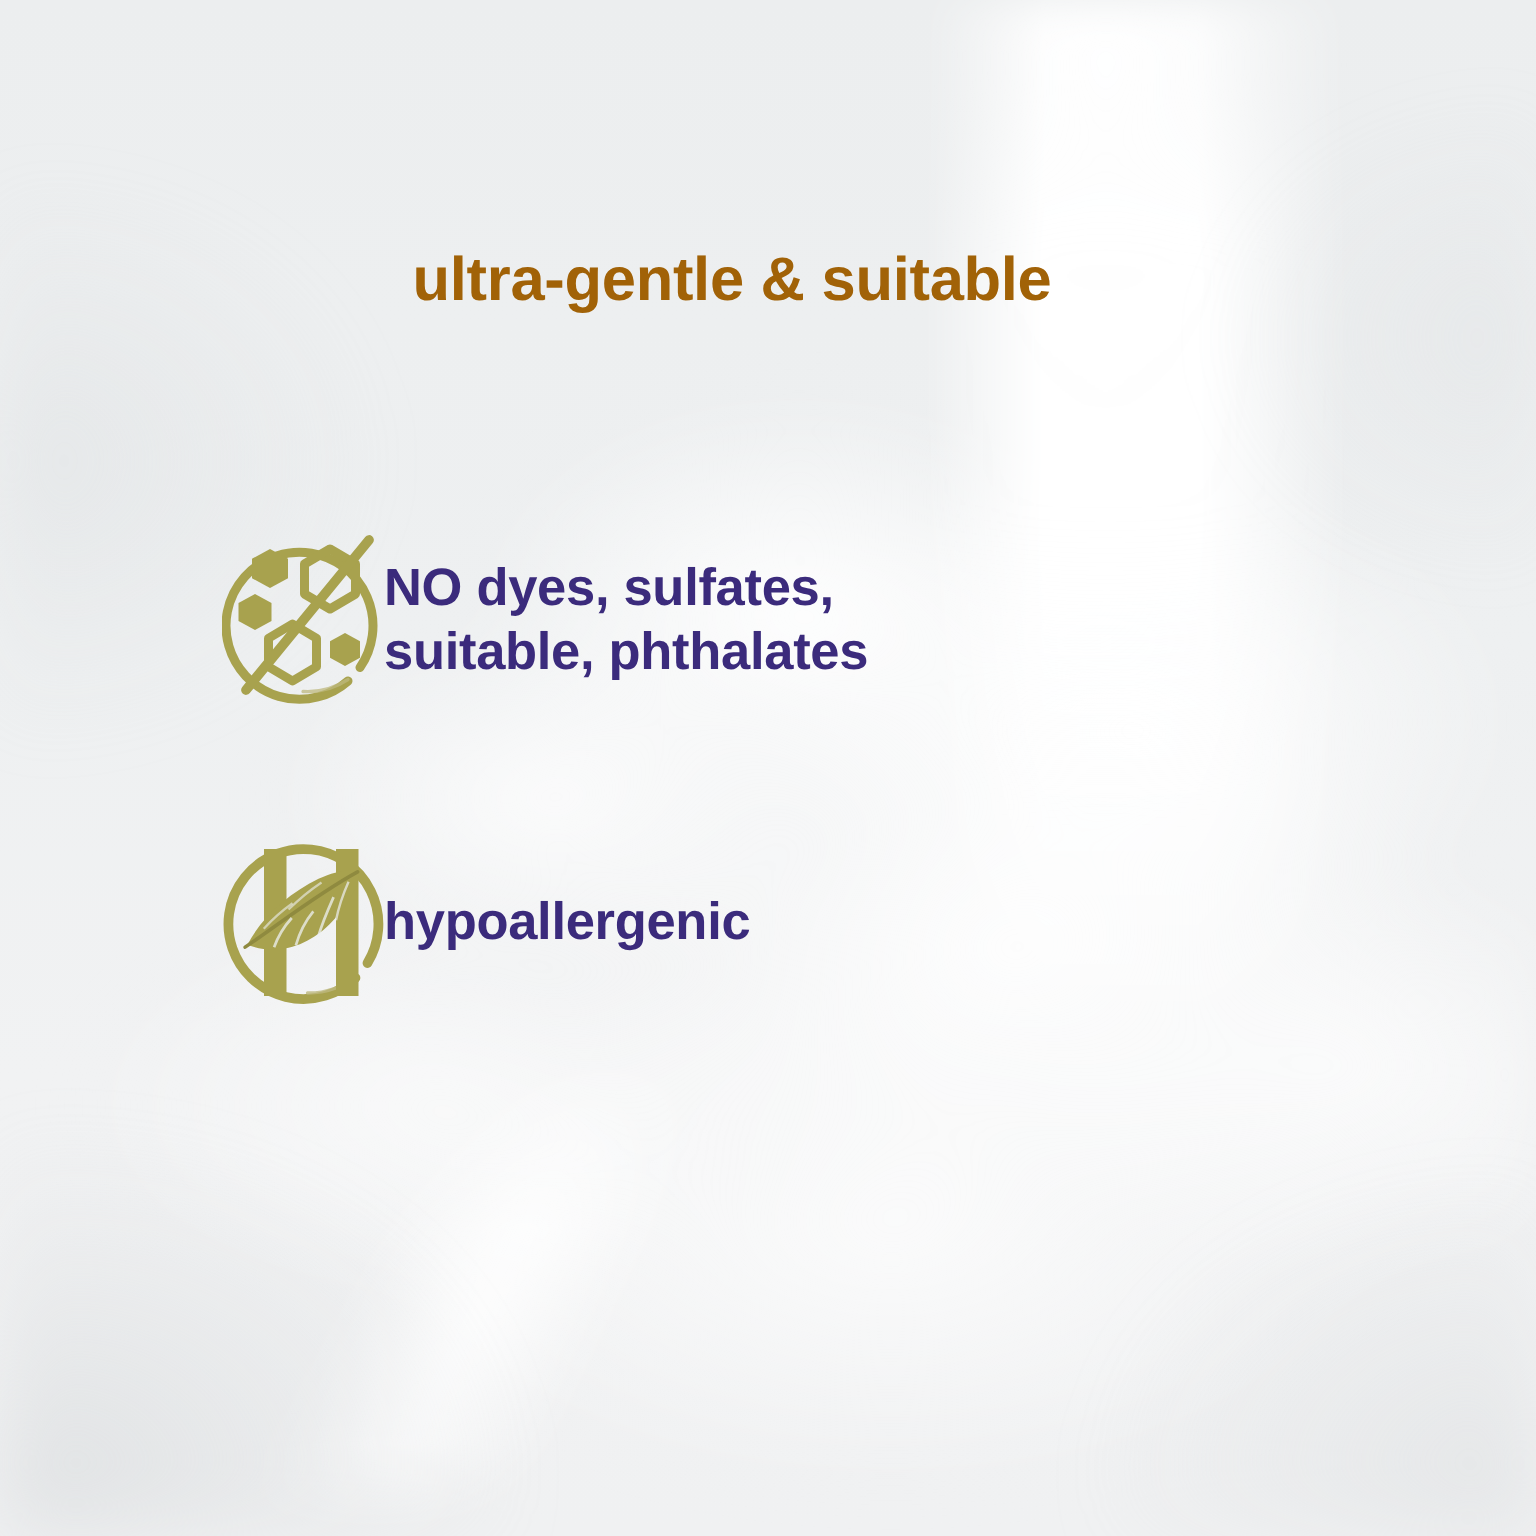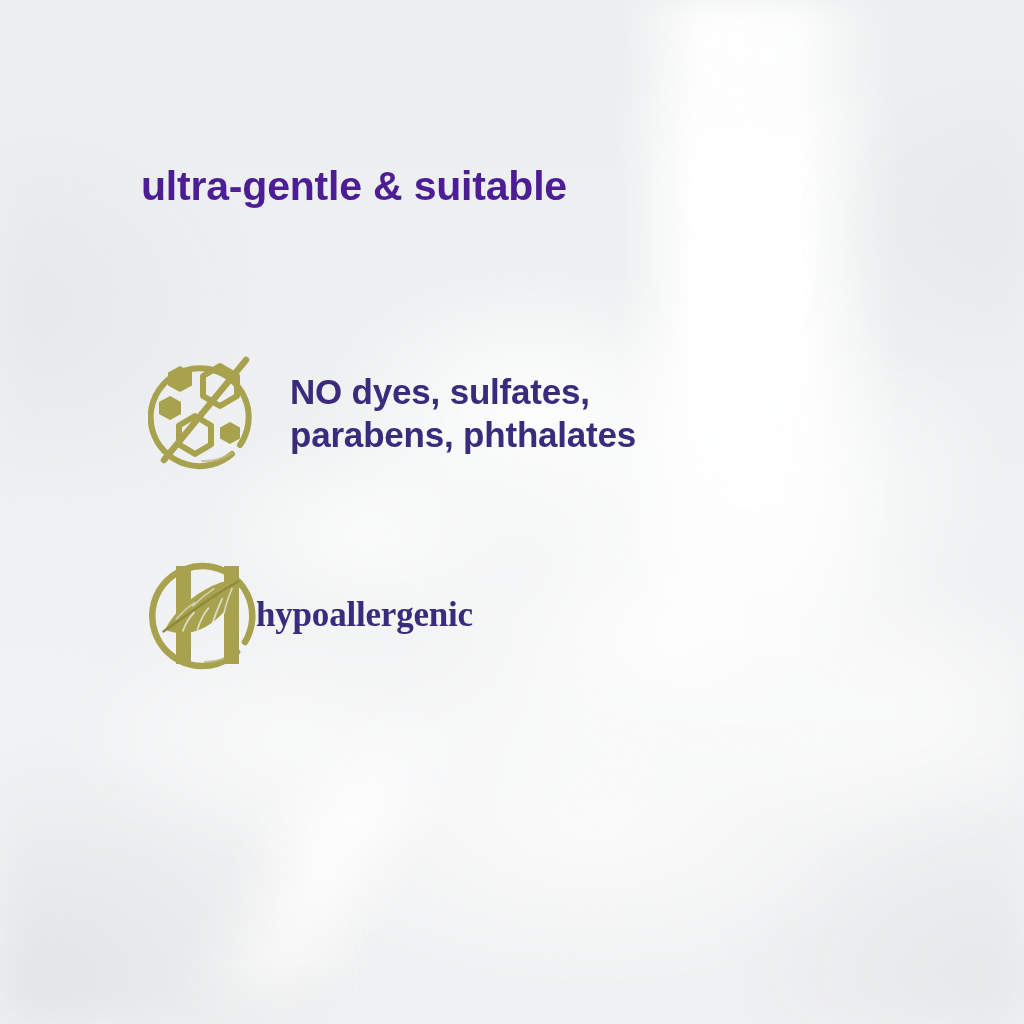--- a/index.html
+++ b/index.html
@@ -83,54 +83,55 @@
   #content {
     position: absolute;
     inset: 0;
   }
 
   #headline {
     position: absolute;
     left: 141px;
     top: 160px;
     width: 560px;
-    color: #4c1d95;
+    color: #a16207;
     font-size: 41px;
     font-weight: bold;
     line-height: 52px;
     letter-spacing: -0.2px;
+    text-align: right;
   }
   #headline .hl-line { display: block; white-space: nowrap; }
 
   .claim-row {
     position: absolute;
     display: flex;
     align-items: center;
   }
-  #claim-row-0 { left: 148px; top: 338px; gap: 34px; }
+  #claim-row-0 { left: 148px; top: 338px; }
   #claim-row-1 { left: 148px; top: 538px; }
 
   .claim-icon {
     flex: 0 0 auto;
     width: 112px;
     height: 150px;
     display: block;
   }
   #claim-row-1 .claim-icon { width: 116px; height: 152px; }
 
   .claim-text {
     color: #3b2b7c;
     font-size: 35px;
     font-weight: bold;
     line-height: 43px;
     letter-spacing: -0.2px;
     white-space: nowrap;
   }
   #claim-text-0 { margin-left: -4px; }
-  #claim-text-1 { margin-left: -8px; font-size: 35px; font-family: Liberation Serif, serif; }
+  #claim-text-1 { margin-left: -8px; font-size: 35px; }
   .claim-text .ct-line { display: block; }
 </style>
 </head>
 <body>
 
 <div id="panel">
 
   <div class="bg-layer" id="bg-base"></div>
   <div class="bg-layer" id="bg-blobs"></div>
   <div class="bg-layer" id="bg-pour"></div>
@@ -160,21 +161,21 @@
 
         <polygon points="72,28 89,38 89,58 72,68 55,58 55,38" fill="none" stroke="#a8a24e" stroke-width="6" stroke-linejoin="round"></polygon>
 
         <polygon points="47,78 63,87.5 63,106.5 47,116 31,106.5 31,87.5" fill="none" stroke="#a8a24e" stroke-width="6" stroke-linejoin="round"></polygon>
 
         <line x1="16" y1="122" x2="98" y2="22" stroke="#a8a24e" stroke-width="6.5" stroke-linecap="round"></line>
       </svg>
 
       <div class="claim-text" id="claim-text-0">
         <span class="ct-line">NO dyes, sulfates,</span>
-        <span class="ct-line">parabens, phthalates</span>
+        <span class="ct-line">suitable, phthalates</span>
       </div>
     </div>
 
     <div class="claim-row" id="claim-row-1">
 
       <svg class="claim-icon" viewBox="0 0 116 152">
 
         <path d="M 100 104
                  A 50 50 0 1 0 92 114" fill="none" stroke="#a8a24e" stroke-width="6.5" stroke-linecap="round" transform="translate(-3 0)"></path>
         <path d="M 92 113 A 50 50 0 0 1 60 124" fill="none" stroke="#bdb87e" stroke-width="2.2" stroke-linecap="round" transform="translate(-3 0)" opacity="0.8"></path>

